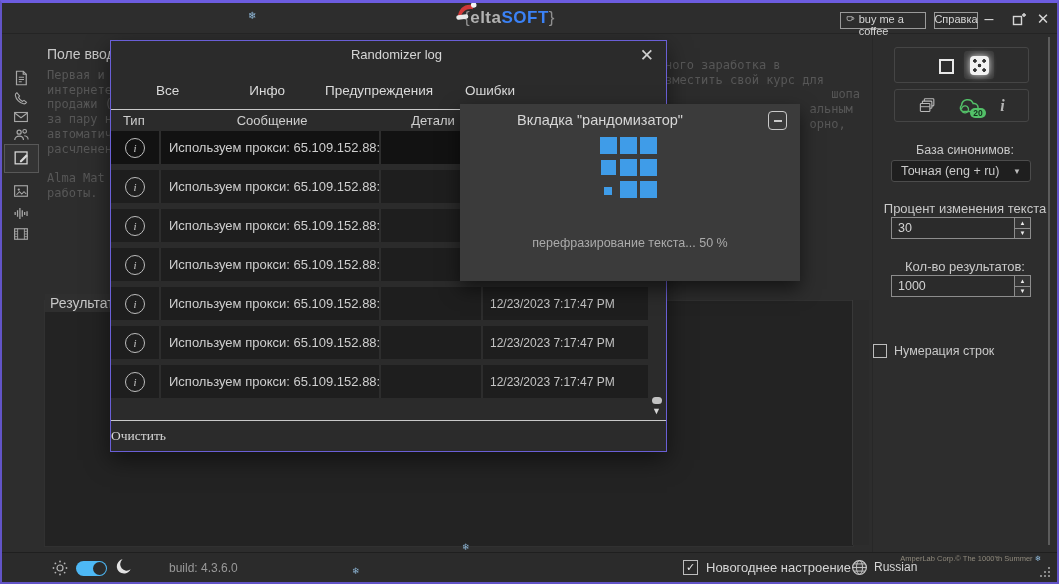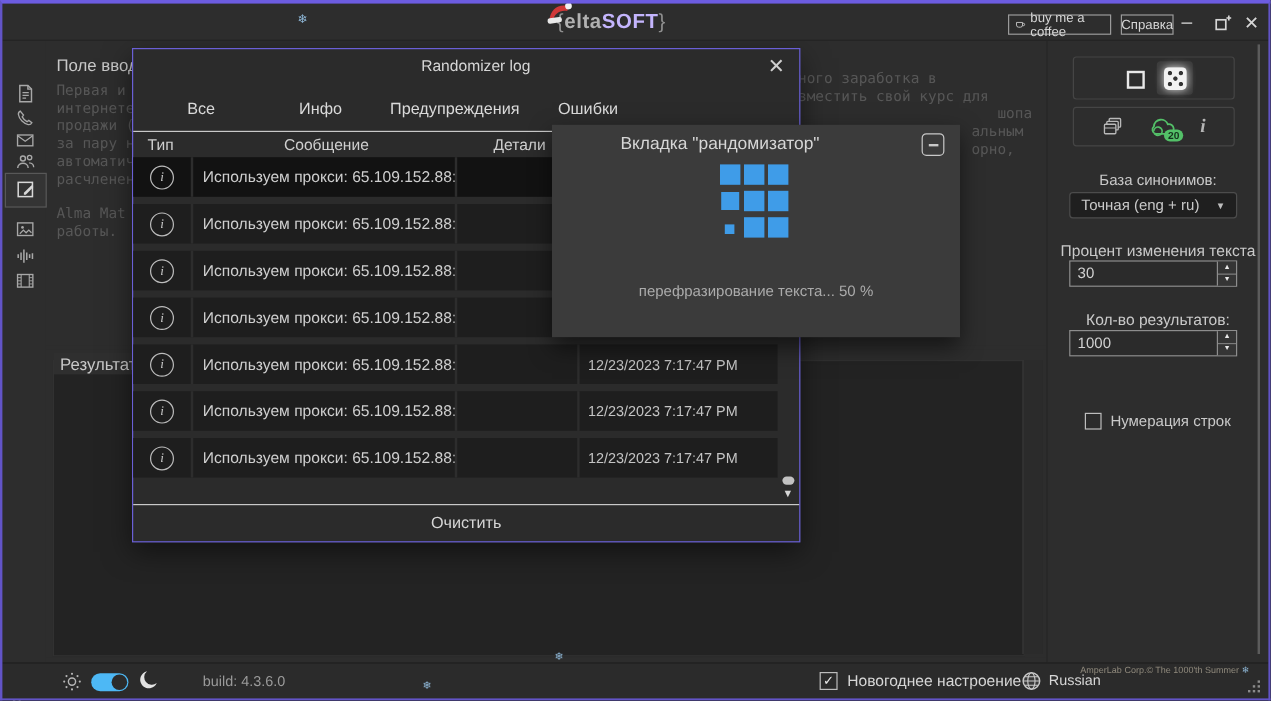--- a/index.html
+++ b/index.html
@@ -7,23 +7,23 @@
          font-family:"Liberation Sans",sans-serif;color:#d0d0d0;}
   .winborder{position:absolute;inset:0;border:2px solid #6254c7;border-top:3px solid #6c5ce0;
              pointer-events:none;z-index:90;}
 
   
   .topbar{position:absolute;left:2px;top:3px;width:1055px;height:30px;background:#2d2d2d;
           border-bottom:1px solid #242424;z-index:40;}
   .logo{position:absolute;left:462px;top:5px;font-size:17px;font-weight:bold;letter-spacing:.5px;}
   .logo .brace{color:#8f8f8f;font-weight:normal;}
   .logo .gray{color:#b2b2b2;}
-  .logo .red{color:#c4b5fd;}
+  .logo .red{color:#3b82f6;}
   .santahat{position:absolute;left:-10px;top:-7px;transform:rotate(-8deg);}
-  .tb-btn{position:absolute;top:9px;height:17px;border:1px solid #9a9a9a;display:flex;align-items:center;
+  .tb-btn{position:absolute;top:9px;height:17px;border:1px solid #9a9a9a;display:flex;
           gap:4px;padding:0 5px;font-size:11px;color:#d6d6d6;box-sizing:border-box;background:transparent;}
   .coffee{left:838px;width:86px;}
   .help{left:932px;width:44px;justify-content:center;}
   .wc{position:absolute;top:6px;width:20px;height:20px;display:flex;align-items:center;justify-content:center;
       color:#d6d6d6;font-size:14px;}
   .wc.min{left:977px;font-size:16px;}
   .wc.rest{left:1007px;}
   .wc.close{left:1031px;font-size:15px;}
 
   
@@ -67,22 +67,22 @@
                font-family:"Liberation Serif",serif;font-style:italic;}
   .c-msg{width:220px;border-left:2px solid #2d2d2d;align-self:stretch;display:flex;align-items:center;
          padding-left:8px;box-sizing:border-box;font-size:13px;color:#cfcfcf;white-space:nowrap;overflow:hidden;}
   .c-det{width:100px;border-left:2px solid #2d2d2d;align-self:stretch;}
   .c-time{width:137px;border-left:2px solid #2d2d2d;align-self:stretch;display:flex;align-items:center;
           padding-left:7px;box-sizing:border-box;font-size:12px;color:#c4c4c4;white-space:nowrap;}
   .dlg-scroll{position:absolute;right:2px;top:90px;width:14px;height:290px;}
   .scr-thumb{position:absolute;left:2px;top:266px;width:10px;height:7px;border-radius:4px;background:#c2c2c2;}
   .scr-down{position:absolute;left:2px;top:275px;font-size:9px;color:#d6d6d6;}
   .foot-line{position:absolute;left:0;right:0;top:379px;height:1px;background:#c9c9c9;}
-  .clear-btn{position:absolute;left:0;right:0;top:380px;height:30px;line-height:30px;text-align:center;
-             font-size:13.5px;color:#d6d6d6;}
+  .clear-btn{position:absolute;left:0;right:0;top:380px;height:30px;line-height:30px;
+             font-size:13.5px;color:#d6d6d6;font-family:Liberation Serif, serif;}
 
   
   .overlay{position:absolute;left:460px;top:104px;width:340px;height:177px;background:#3b3b3b;z-index:20;
            box-shadow:0 8px 18px rgba(0,0,0,.55);}
   .ov-title{position:absolute;left:0;right:60px;top:8px;text-align:center;font-size:14.5px;color:#d6d6d6;}
   .ov-min{position:absolute;right:13px;top:7px;width:17px;height:17px;border:1.5px solid #c9c9c9;border-radius:4px;
           display:flex;align-items:center;justify-content:center;}
   .ov-min span{display:block;width:8px;height:2px;background:#c9c9c9;}
   .ov-grid{position:absolute;left:140px;top:33px;width:57px;height:60px;}
   .sq{position:absolute;background:#3f9ce8;}
@@ -119,21 +119,21 @@
             padding:0 9px;font-size:12.5px;color:#c9c9c9;justify-content:space-between;}
   .dd-arrow{font-size:8px;color:#bdbdbd;}
   .numwrap{position:absolute;left:18px;width:140px;height:22px;border:1px solid #8d8d8d;box-sizing:border-box;
            background:#2b2b2b;display:flex;}
   .nw1{top:184px;} .nw2{top:242px;}
   .numinput{flex:1;background:transparent;border:none;outline:none;color:#d2d2d2;font-size:12.5px;
             padding:0 6px;font-family:"Liberation Sans",sans-serif;min-width:0;}
   .spin{width:15px;border-left:1px solid #8d8d8d;display:flex;flex-direction:column;}
   .spin-btn{flex:1;display:flex;align-items:center;justify-content:center;font-size:6px;color:#eaeaea;background:#353535;}
   .spin-btn:first-child{border-bottom:1px solid #8d8d8d;}
-  .numbering{position:absolute;left:0;width:100%;top:311px;display:flex;align-items:center;justify-content:center;gap:7px;}
+  .numbering{position:absolute;left:0;width:100%;top:311px;display:flex;align-items:center;justify-content:flex-start;gap:7px;}
   .cb{width:14px;height:14px;border:1.5px solid #bdbdbd;box-sizing:border-box;display:flex;align-items:center;
       justify-content:center;font-size:11px;color:#e8e8e8;background:#2b2b2b;}
   .numbering .lbl{font-size:12.5px;color:#c9c9c9;}
 
   
   .statusbar{position:absolute;left:2px;top:552px;width:1055px;height:30px;background:#2b2b2b;
              border-top:1px solid #1f1f1f;z-index:40;}
   .sun{position:absolute;left:50px;top:7px;}
   .toggle{position:absolute;left:74px;top:8px;width:31px;height:15px;border-radius:8px;background:#4db8f5;}
   .knob{position:absolute;right:1px;top:1px;width:13px;height:13px;border-radius:50%;background:#2b2b2b;}

